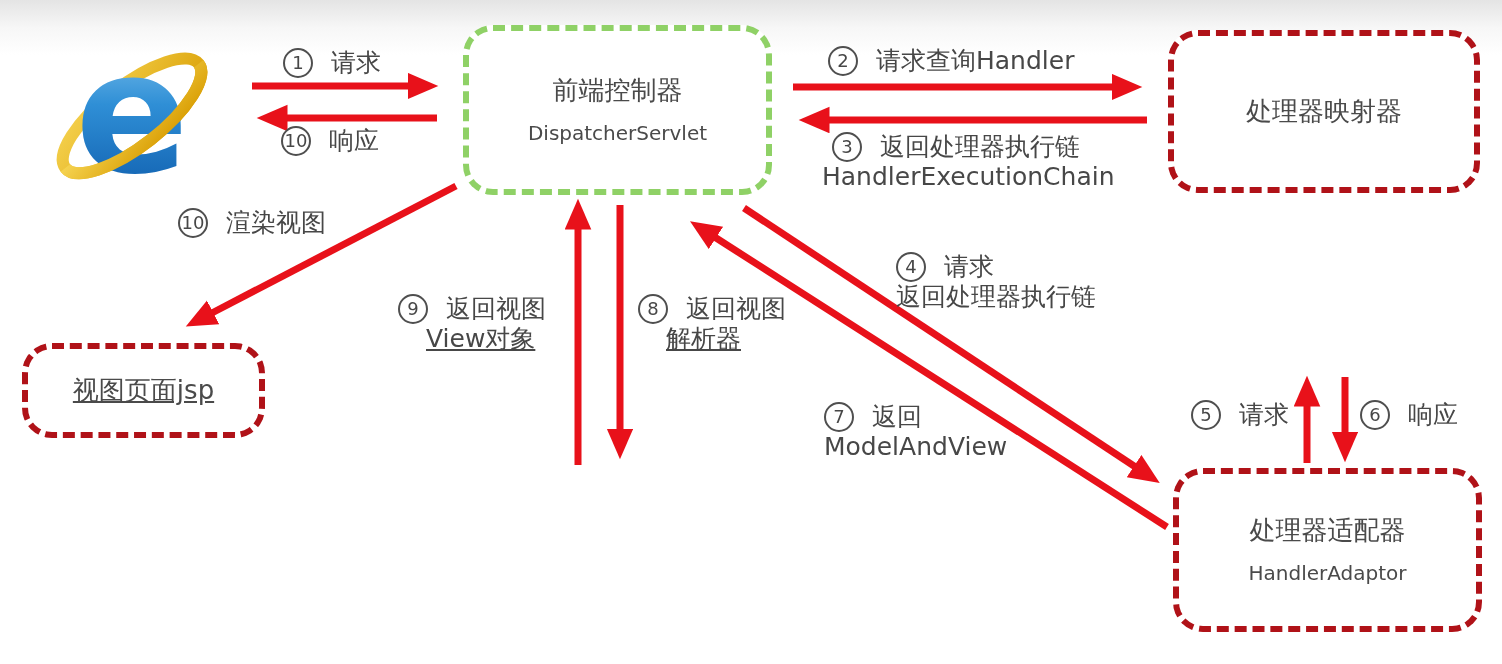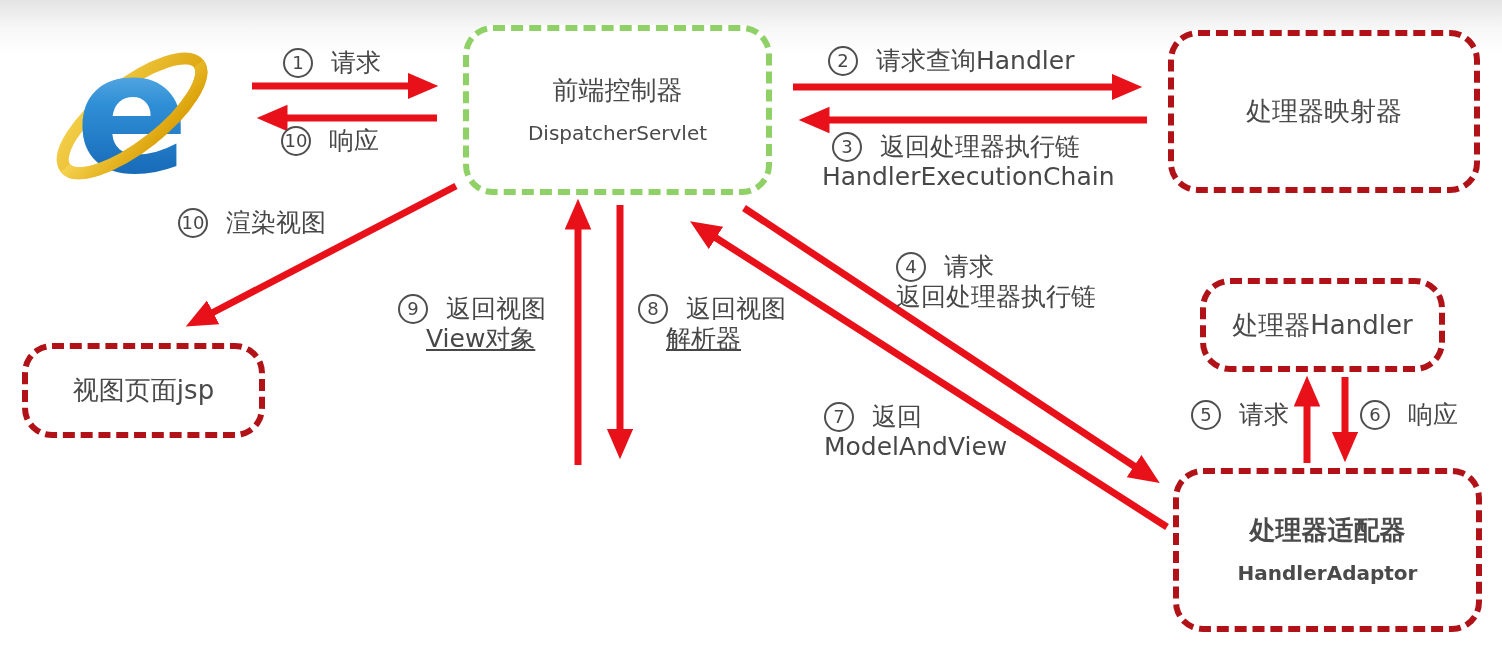--- a/index.html
+++ b/index.html
@@ -14,24 +14,24 @@
     position:absolute;box-sizing:border-box;background:#fff;
     border-radius:30px;display:flex;flex-direction:column;
     align-items:center;justify-content:center;gap:18px;text-align:center;
   }
   .node .t1{font-size:26px;line-height:1.1;}
   .node .t2{font-size:20px;line-height:1.1;}
   .red-node{border:6px dashed #b01218;}
   .green-node{border:6px dashed #8fd166;}
   #node-dispatcher{left:463px;top:25px;width:309px;height:170px;}
   #node-mapping{left:1168px;top:30px;width:312px;height:163px;}
-  #node-jsp{left:22px;top:343px;width:243px;height:95px;}
+  #node-jsp{left:22px;top:343px;width:243px;height:95px;text-decoration:underline;}
   #node-resolver{left:457px;top:465px;width:308px;height:170px;}
   #node-handler{left:1200px;top:278px;width:245px;height:94px;}
-  #node-adaptor{left:1173px;top:468px;width:309px;height:164px;font-weight:bold;}
+  #node-adaptor{left:1173px;top:468px;width:309px;height:164px;}
   
   .lbl{position:absolute;font-size:25px;line-height:30px;color:#474747;}
   .lbl .row{display:flex;align-items:center;gap:18px;white-space:nowrap;}
   .circ{
     flex:0 0 auto;display:inline-flex;align-items:center;justify-content:center;
     width:30px;height:30px;border:2px solid #4f4f4f;border-radius:50%;
     font-size:18px;line-height:1;box-sizing:border-box;
   }
   .l2{display:block;white-space:nowrap;}
   .ind .l2{margin-left:28px;text-decoration:underline;}
@@ -105,23 +105,20 @@
 
   <div id="node-mapping" class="node red-node">
     <div class="t1">处理器映射器</div>
   </div>
 
   <div id="node-jsp" class="node red-node">
     <div class="t1">视图页面jsp</div>
   </div>
 
 
-  <div id="node-handler" class="node red-node">
-    <div class="t1">处理器Handler</div>
-  </div>
 
   <div id="node-adaptor" class="node red-node">
     <div class="t1">处理器适配器</div>
     <div class="t2">HandlerAdaptor</div>
   </div>
 
   <div id="lbl-step1" class="lbl">
     <div class="row">
       <span class="circ">1</span>
       <span>请求</span>

